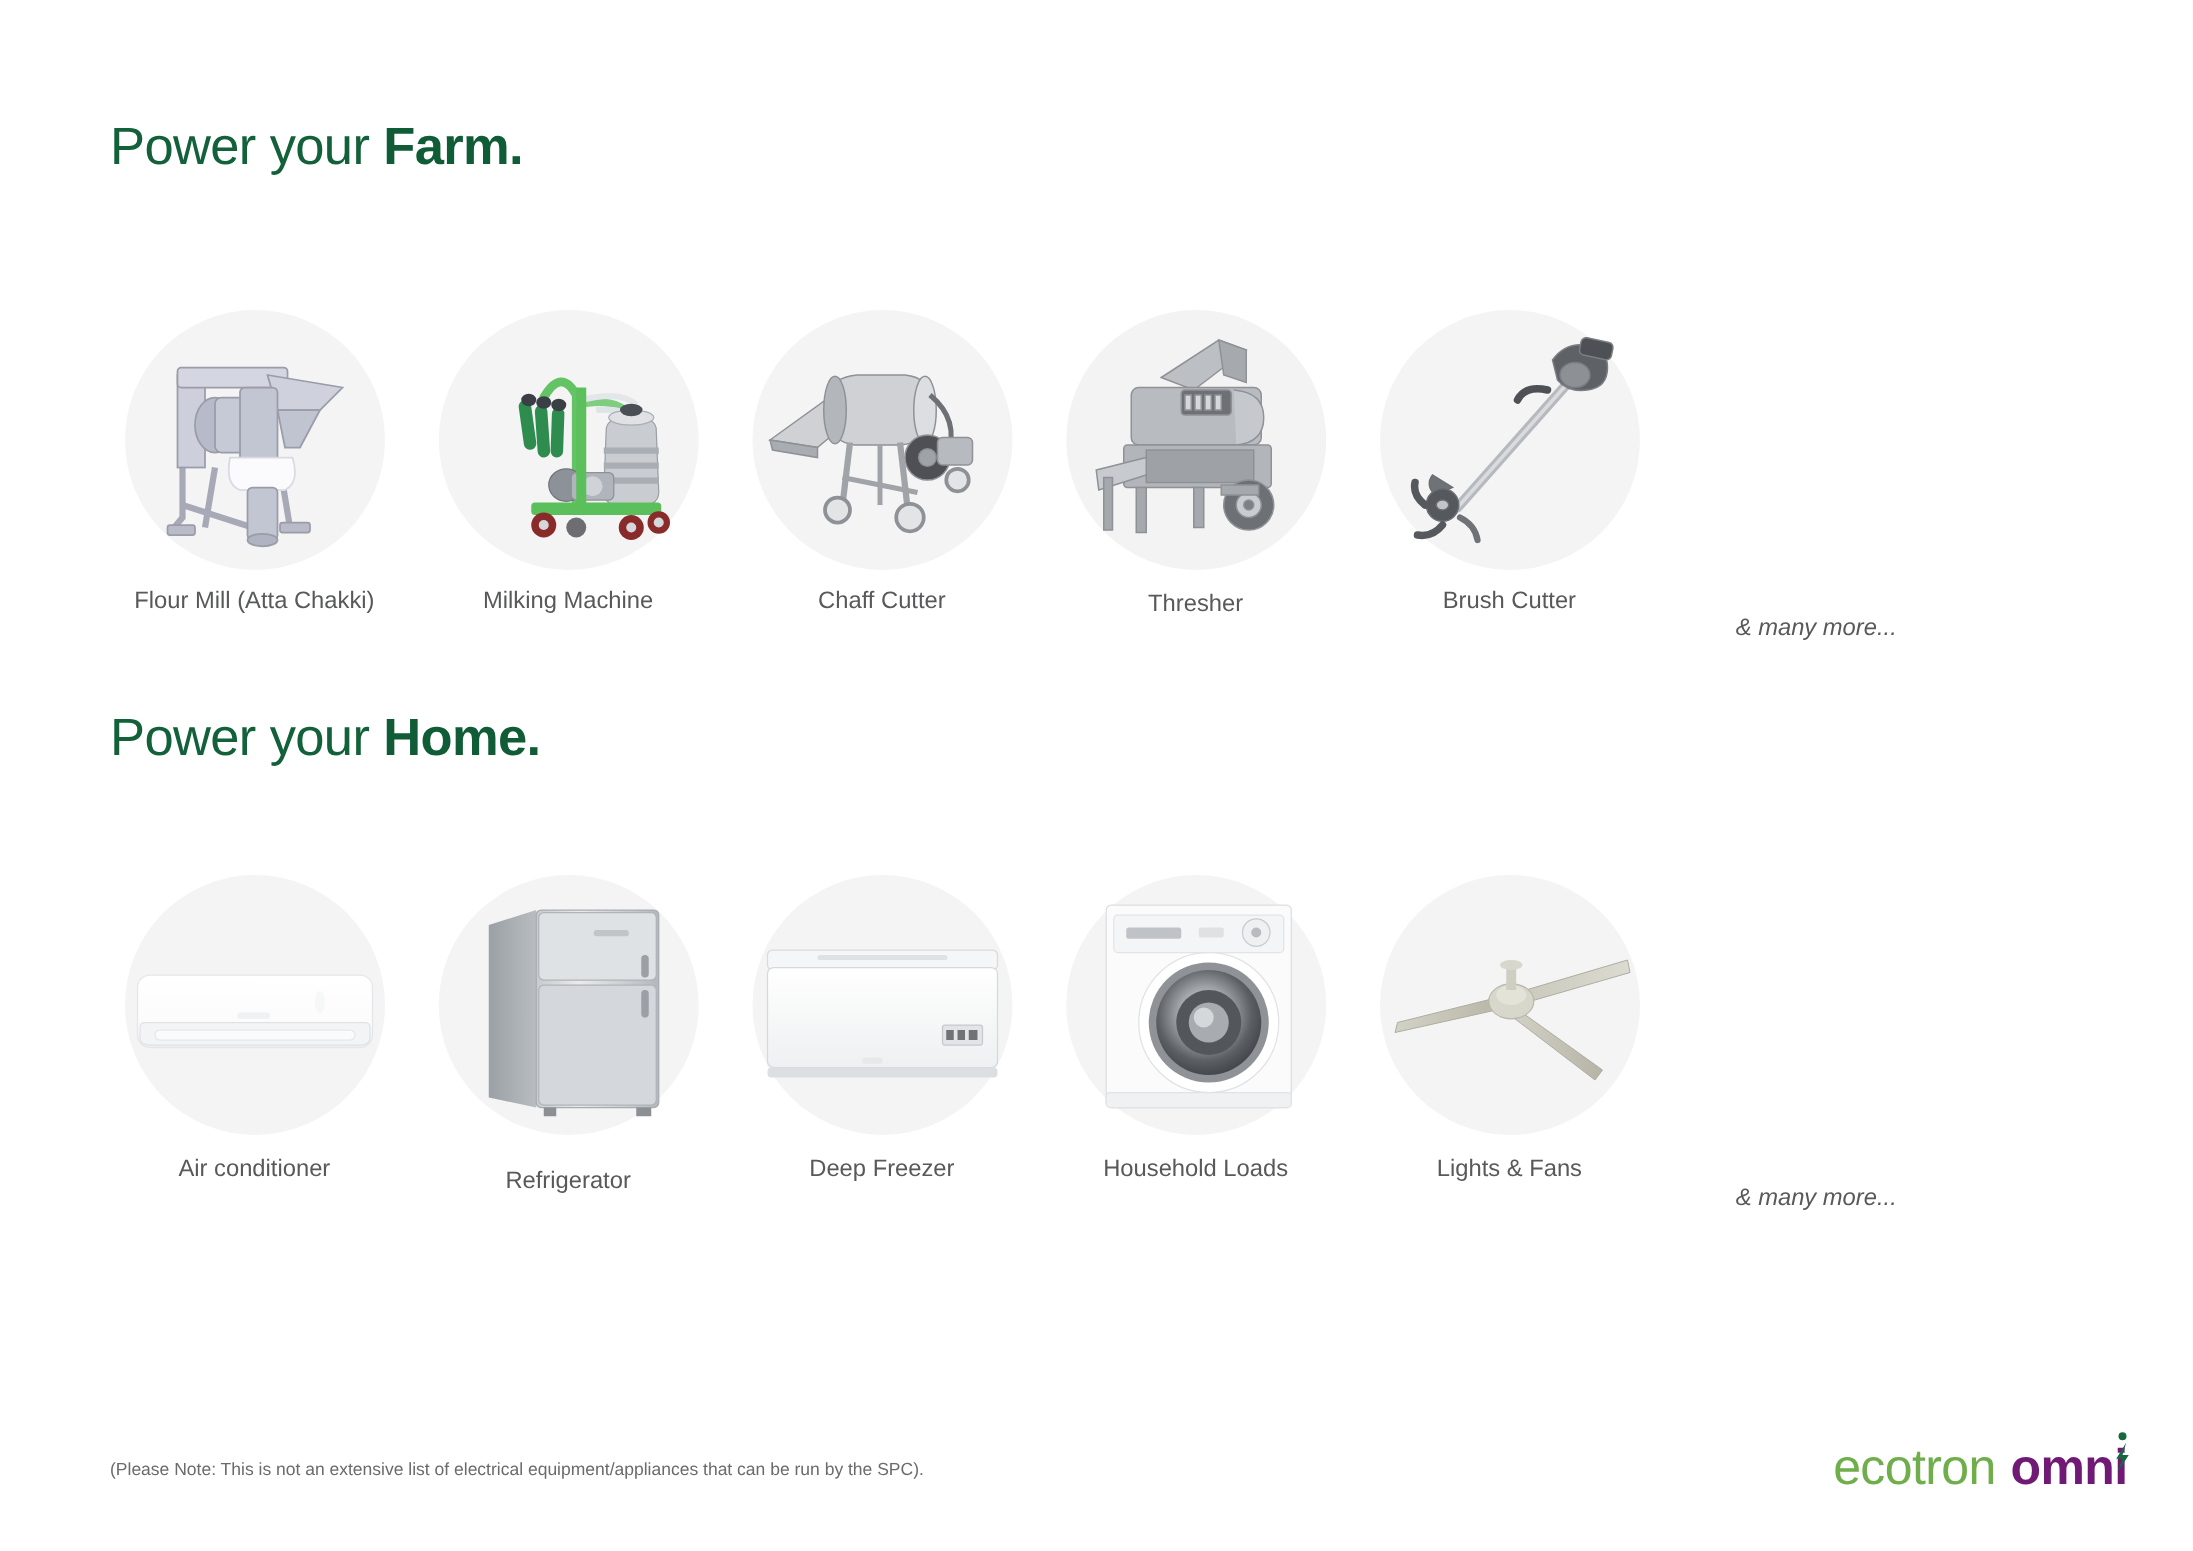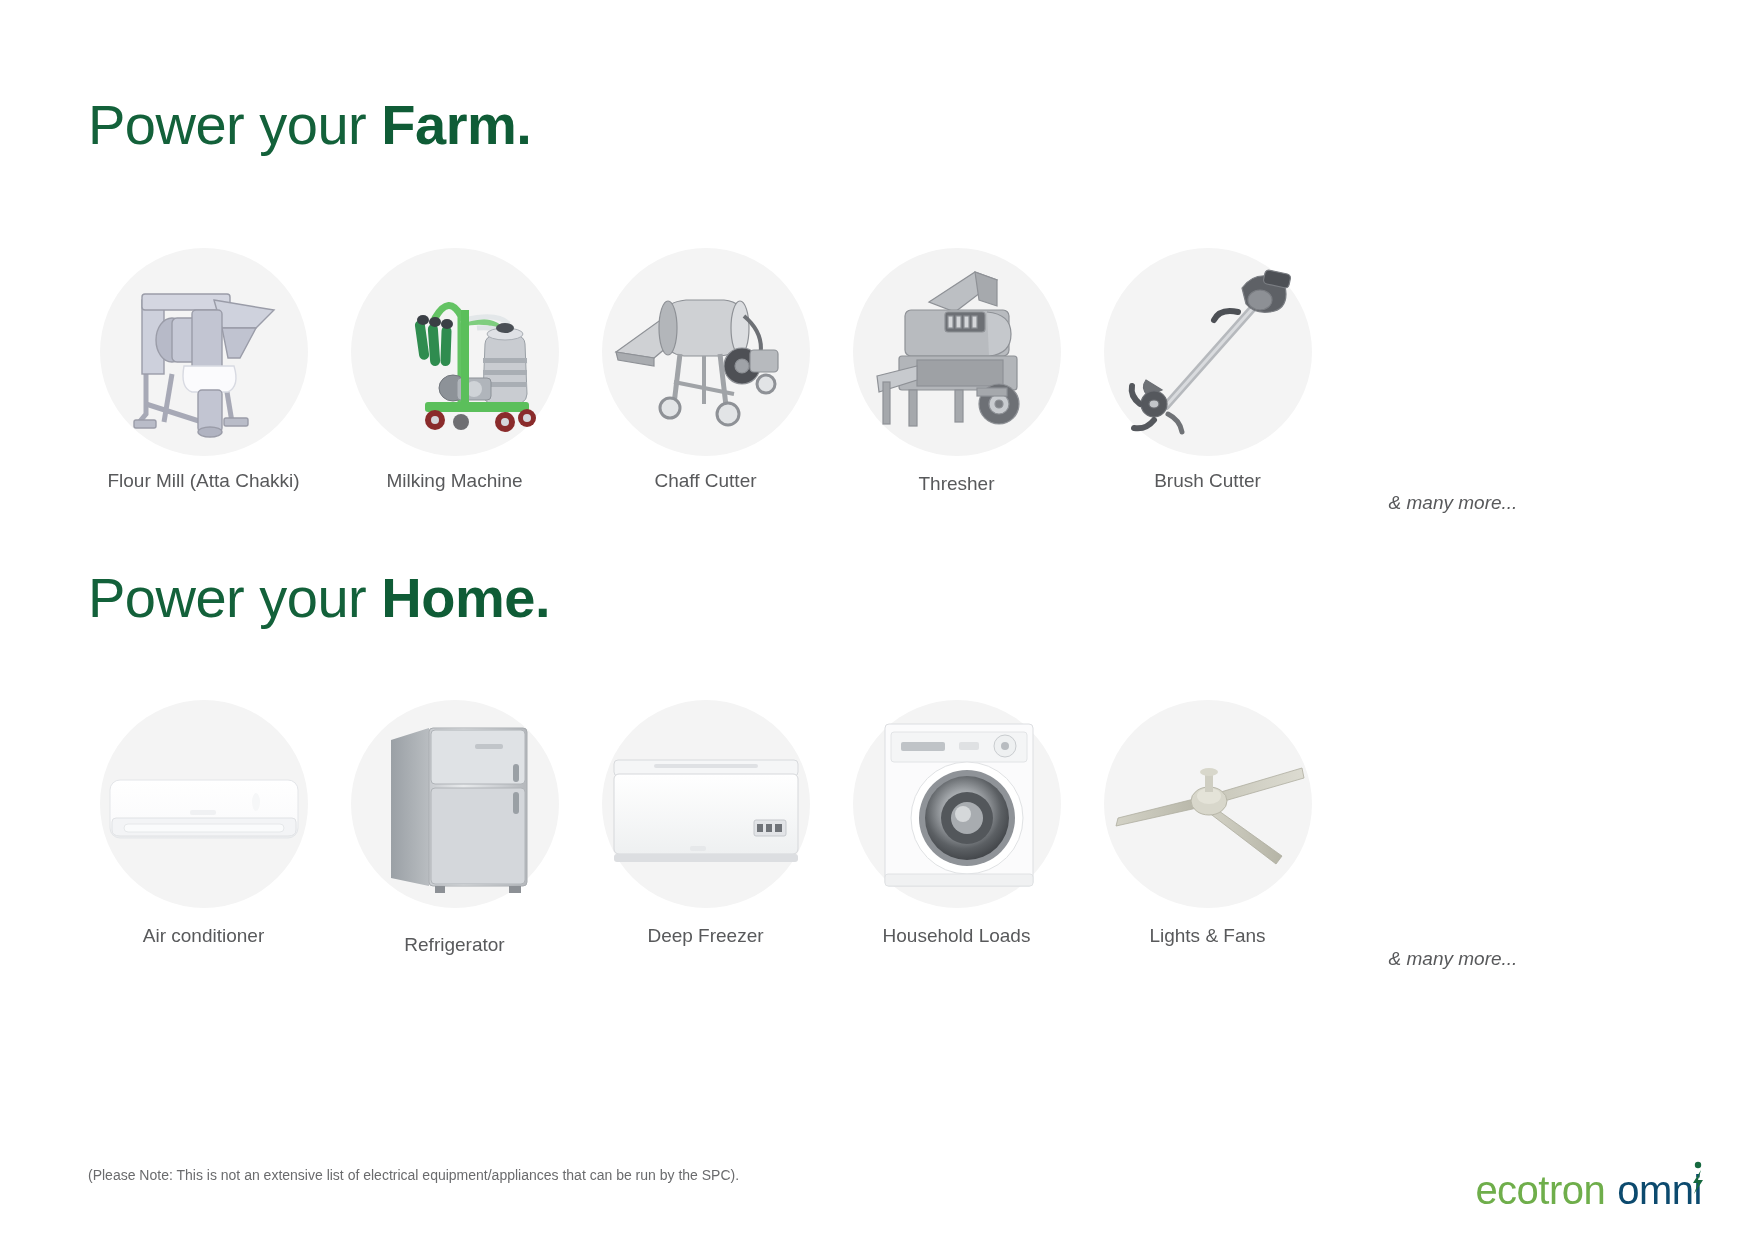--- a/index.html
+++ b/index.html
@@ -18,21 +18,21 @@
   .page {
     position: absolute;
     inset: 0;
     background: #ffffff;
   }
 
   
   .section-heading {
     position: absolute;
     left: 88px;
-    font-size: 56px;
+    font-size: 42px;
     line-height: 1.1;
     color: #13613a;
     font-weight: 300;
     letter-spacing: -0.5px;
     white-space: nowrap;
   }
   .section-heading .strong {
     font-weight: 700;
     color: #0f5c36;
   }
@@ -121,25 +121,24 @@
     display: flex;
     align-items: baseline;
     font-size: 40px;
     letter-spacing: -0.5px;
   }
   .logo .logo-ecotron {
     color: #6fae4b;
     font-weight: 400;
   }
   .logo .logo-omni {
-    color: #0c4a6e;
-    font-weight: 400;
+    color: #701a75;
+    font-weight: 700;
     margin-left: 12px;
     position: relative;
-    margin-top: 16px;
   }
   .logo-bolt {
     position: absolute;
     right: -3px;
     top: -7px;
     width: 16px;
     height: 34px;
   }
 
   

